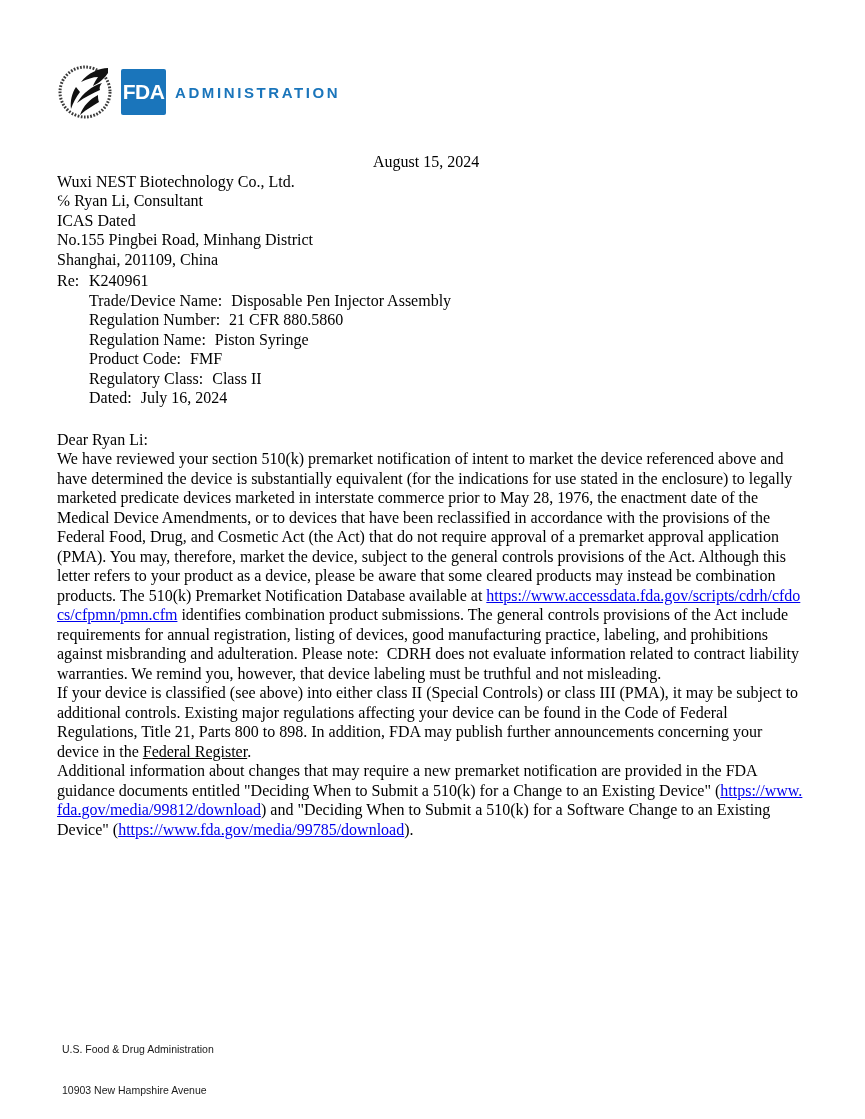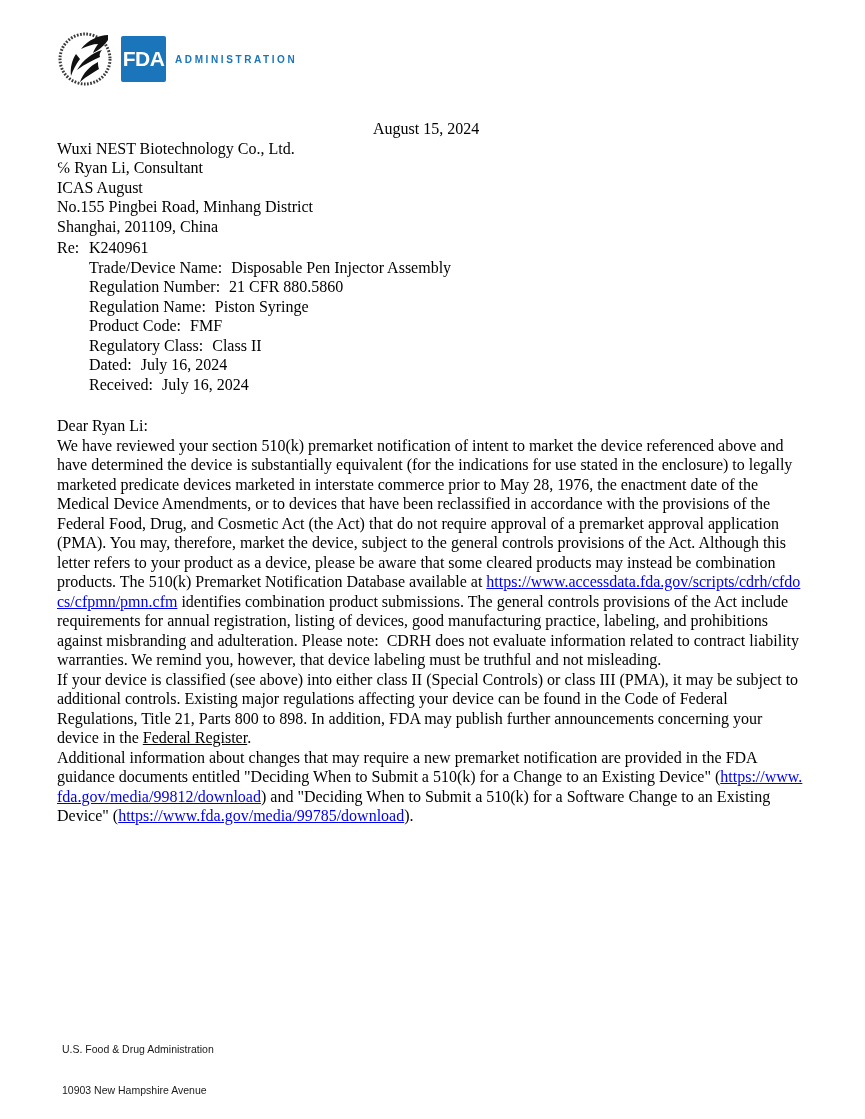--- a/index.html
+++ b/index.html
@@ -6,36 +6,36 @@
   body {
     width: 865px; height: 1119px;
     background: #ffffff;
     position: relative;
     font-family: "Liberation Serif", "DejaVu Serif", serif;
     font-size: 16px;
     line-height: 19.5px;
     color: #000;
     overflow: hidden;
   }
-  .content { padding: 30px 58px 0 57px; }
+  .content { padding: 63px 58px 0 57px; }
 
   
   .logo-row { display: flex; align-items: center; height: 58px; }
   .seal { width: 60px; height: 58px; flex: 0 0 auto; }
   .fda-badge {
     width: 45px; height: 46px; margin-left: 4px;
     background: #1A75BB; color: #fff;
     display: flex; align-items: center; justify-content: center;
     font-family: "Liberation Sans", "DejaVu Sans", sans-serif;
     font-weight: bold; font-size: 21px; letter-spacing: -0.5px;
     border-radius: 2px;
   }
   .org-name { margin-left: 9px; font-family: "Liberation Sans", "DejaVu Sans", sans-serif; color: #1A75BB; }
   .org-line1 { font-size: 22px; font-weight: bold; letter-spacing: 0.2px; }
-  .org-line2 { font-size: 10px; font-weight: bold; letter-spacing: 2.6px; margin-top: 2px; }
+  .org-line2 { font-size: 15px; font-weight: bold; letter-spacing: 2.6px; margin-top: 2px; }
 
   
   .date-line { margin-top: 31px; padding-left: 316px; }
   .address div { }
   .re-block { margin-top: 2px; }
   .re-label { display: inline-block; width: 32px; }
   .re-field { padding-left: 32px; }
   .re-val { padding-left: 9px; }
   .salutation { margin-top: 22px; }
   .para { white-space: pre-wrap; }
@@ -69,21 +69,21 @@
     <div class="org-name">
       <div class="org-line2">ADMINISTRATION</div>
     </div>
   </div>
 
   <div class="date-line">August 15, 2024</div>
 
   <div class="address">
     <div>Wuxi NEST Biotechnology Co., Ltd.</div>
     <div>℅ Ryan Li, Consultant</div>
-    <div>ICAS August</div>
+    <div>ICAS Dated</div>
     <div>No.155 Pingbei Road, Minhang District</div>
     <div>Shanghai, 201109, China</div>
   </div>
 
   <div class="re-block">
     <div>
       <span class="re-label">Re:</span><span>K240961</span>
     </div>
     <div class="re-field">
       <span>Trade/Device Name:</span><span class="re-val">Disposable Pen Injector Assembly</span>
@@ -96,23 +96,20 @@
     </div>
     <div class="re-field">
       <span>Product Code:</span><span class="re-val">FMF</span>
     </div>
     <div class="re-field">
       <span>Regulatory Class:</span><span class="re-val">Class II</span>
     </div>
     <div class="re-field">
       <span>Dated:</span><span class="re-val">July 16, 2024</span>
     </div>
-    <div class="re-field">
-      <span>Received:</span><span class="re-val">July 16, 2024</span>
-    </div>
   </div>
 
   <div class="salutation">Dear Ryan Li:</div>
 
   <div class="para"><span>We have reviewed your section 510(k) premarket notification of intent to market the device referenced above and have determined the device is substantially equivalent (for the indications for use stated in the enclosure) to legally marketed predicate devices marketed in interstate commerce prior to May 28, 1976, the enactment date of the Medical Device Amendments, or to devices that have been reclassified in accordance with the provisions of the Federal Food, Drug, and Cosmetic Act (the Act) that do not require approval of a premarket approval application (PMA). You may, therefore, market the device, subject to the general controls provisions of the Act. Although this letter refers to your product as a device, please be aware that some cleared products may instead be combination products. The 510(k) Premarket Notification Database available at </span><a class="link">https://www.accessdata.fda.gov/scripts/cdrh/cfdocs/cfpmn/pmn.cfm</a><span> identifies combination product submissions. The general controls provisions of the Act include requirements for annual registration, listing of devices, good manufacturing practice, labeling, and prohibitions against misbranding and adulteration. Please note:  CDRH does not evaluate information related to contract liability warranties. We remind you, however, that device labeling must be truthful and not misleading.</span></div>
 
   <div class="para"><span>If your device is classified (see above) into either class II (Special Controls) or class III (PMA), it may be subject to additional controls. Existing major regulations affecting your device can be found in the Code of Federal Regulations, Title 21, Parts 800 to 898. In addition, FDA may publish further announcements concerning your device in the </span><span class="underlined">Federal Register</span><span>.</span></div>
 
   <div class="para"><span>Additional information about changes that may require a new premarket notification are provided in the FDA guidance documents entitled "Deciding When to Submit a 510(k) for a Change to an Existing Device" (</span><a class="link">https://www.fda.gov/media/99812/download</a><span>) and "Deciding When to Submit a 510(k) for a Software Change to an Existing Device" (</span><a class="link">https://www.fda.gov/media/99785/download</a><span>).</span></div>
 

